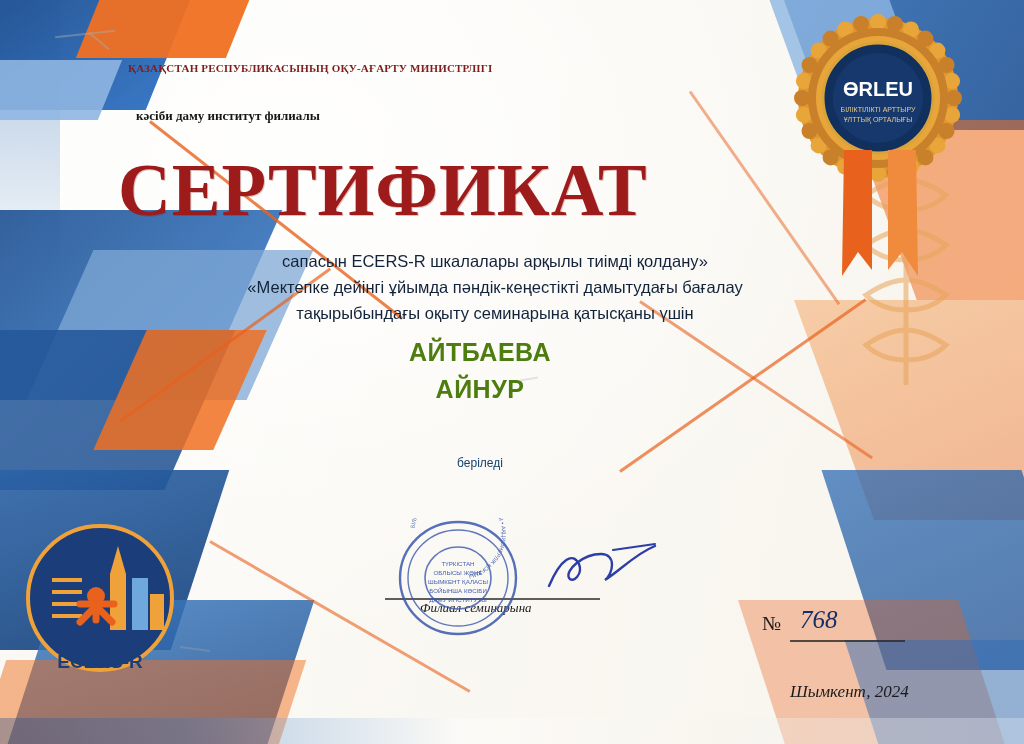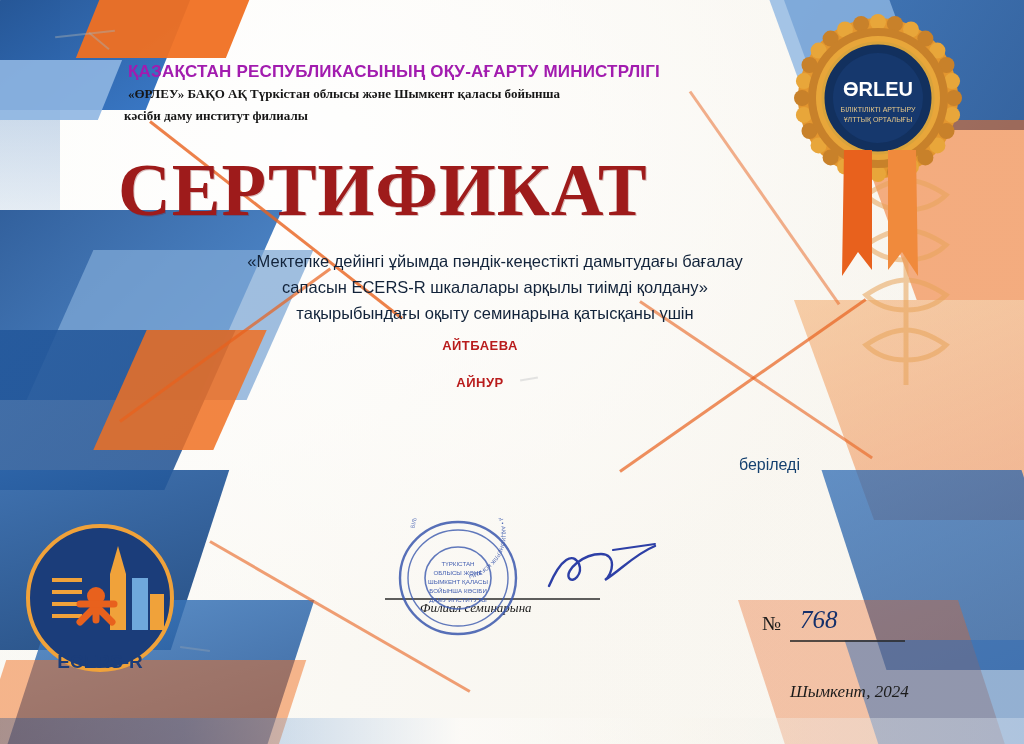--- a/index.html
+++ b/index.html
@@ -62,47 +62,47 @@
 
   
   #seal{position:absolute;right:62px;top:14px;width:168px;height:168px;}
   #ribbon{position:absolute;right:96px;top:150px;width:96px;height:150px;}
 
   
   #ecers{position:absolute;left:22px;top:520px;width:160px;height:170px;}
 
   
   .txt{position:absolute;color:#1b1b1b;}
-  #org-line1{left:128px;top:62px;font-size:17px;font-weight:bold;letter-spacing:.2px;color:#a21caf;font-family:Liberation Sans, sans-serif;}
+  #org-line1{left:128px;top:62px;font-size:11px;font-weight:bold;letter-spacing:.2px;color:#7f1d1d;font-family:Liberation Serif, serif;}
   #org-line2{left:128px;top:86px;font-size:13px;font-weight:bold;color:#161616;font-family:"Liberation Serif",serif;}
-  #org-line3{left:124px;top:108px;font-size:13px;font-weight:bold;color:#161616;font-family:"Liberation Serif",serif;}
+  #org-line3{left:136px;top:108px;font-size:13px;font-weight:bold;color:#161616;font-family:"Liberation Serif",serif;}
 
   #title{
     left:118px;top:128px;width:560px;
     font-family:"Liberation Serif",serif;
     font-weight:bold;font-size:73px;letter-spacing:1px;
     color:#9e1b1b;
     text-shadow:1px 1px 0 rgba(120,10,10,.25);
     margin-top:21px;
   }
 
   #body{
     left:205px;top:248px;width:580px;text-align:center;
     font-family:"Liberation Sans",sans-serif;font-size:16.5px;line-height:26px;color:#12233a;
   }
   .name{
     position:absolute;width:640px;text-align:center;left:160px;
-    font-family:"Liberation Sans",sans-serif;font-weight:bold;font-size:13px;color:#b91c1c;letter-spacing:.5px;
+    font-family:"Liberation Sans",sans-serif;font-weight:bold;font-size:25px;color:#4d7c0f;letter-spacing:.5px;
   }
   #name1{top:338px;}
   #name2{top:375px;}
   #name3{top:418px;}
   #issued{
-    position:absolute;left:160px;top:456px;width:640px;text-align:right;
-    font-family:"Liberation Sans",sans-serif;font-size:16px;color:#14406f;
+    position:absolute;left:160px;top:456px;width:640px;text-align:center;
+    font-family:"Liberation Sans",sans-serif;font-size:12px;color:#14406f;
   }
 
   
   #sign-line{position:absolute;left:385px;top:598px;width:215px;height:1.5px;background:#2a2a2a;opacity:.75;}
   #sign-label{position:absolute;left:420px;top:600px;font-family:"Liberation Serif",serif;font-style:italic;font-size:13px;color:#1b1b1b;}
   #signature{position:absolute;left:543px;top:540px;width:120px;height:60px;}
   #stamp{position:absolute;left:398px;top:518px;width:162px;height:120px;}
 
   #num-sym{position:absolute;left:762px;top:612px;font-family:"Liberation Serif",serif;font-size:20px;color:#1b1b1b;}
   #num-val{position:absolute;left:800px;top:606px;font-family:"Liberation Serif",serif;font-style:italic;font-size:25px;color:#14306b;}
@@ -224,28 +224,27 @@
     <rect x="128" y="74" width="14" height="36" fill="#f0a23a"></rect>
     <g>
       <circle cx="74" cy="76" r="9" fill="#e8611d"></circle>
       <path d="M74 86 l-16 16 M74 86 l16 16 M74 86 v14" stroke="#e8611d" stroke-width="7" stroke-linecap="round" fill="none"></path>
       <path d="M58 84 h34" stroke="#e8611d" stroke-width="7" stroke-linecap="round"></path>
     </g>
     <text x="78" y="148" text-anchor="middle" font-family="Liberation Sans, sans-serif" font-size="19" font-weight="bold" fill="#1b3d7a">ECERS-R</text>
   </svg>
 
   <div class="txt" id="org-line1">ҚАЗАҚСТАН РЕСПУБЛИКАСЫНЫҢ ОҚУ-АҒАРТУ МИНИСТРЛІГІ</div>
-  <div class="txt" id="org-line2">«ӨРЛЕУ» БАҚО АҚ Түркістан облысы және Шымкент қаласы бойынша</div>
   <div class="txt" id="org-line3">кәсіби даму институт филиалы</div>
 
   <div class="txt" id="title">СЕРТИФИКАТ</div>
 
   <div class="txt" id="body">
+    <div>сапасын  ECERS-R шкалалары арқылы тиімді қолдану»</div>
     <div>«Мектепке  дейінгі ұйымда пәндік-кеңестікті дамытудағы бағалау</div>
-    <div>сапасын  ECERS-R шкалалары арқылы тиімді қолдану»</div>
     <div>тақырыбындағы оқыту семинарына қатысқаны үшін</div>
   </div>
 
   <div class="name" id="name1">АЙТБАЕВА</div>
   <div class="name" id="name2">АЙНУР</div>
   <div id="issued">беріледі</div>
 
   <div id="sign-line"></div>
   <div id="sign-label">Филиал семинарына</div>
 

